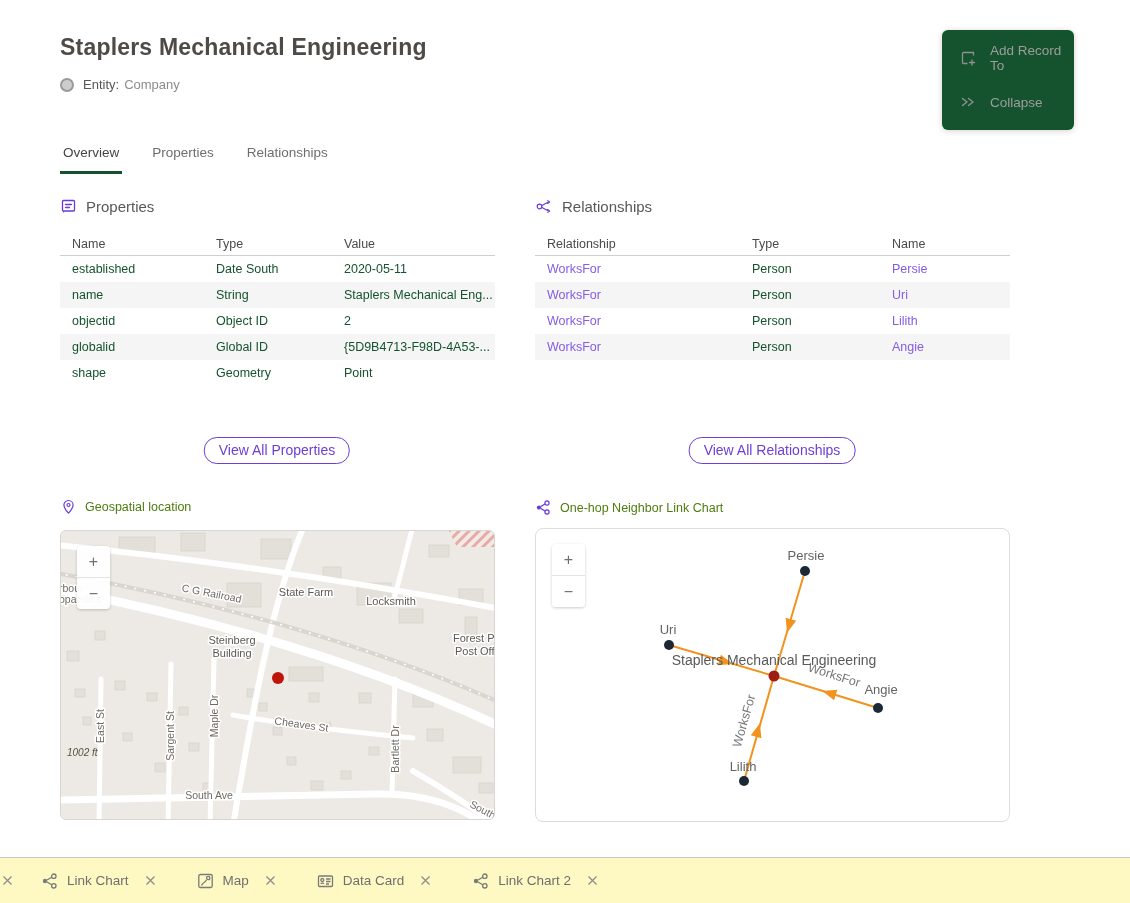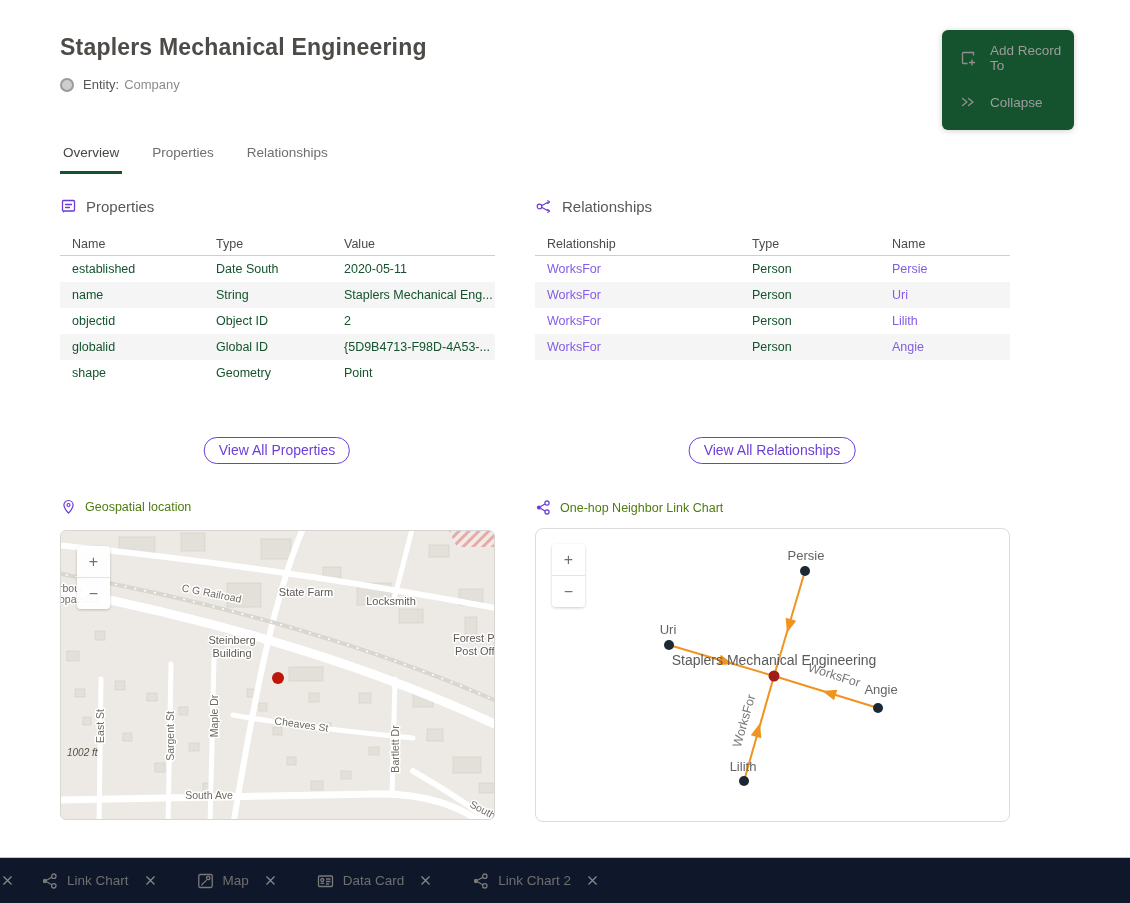--- a/index.html
+++ b/index.html
@@ -49,21 +49,21 @@
               border-radius:6px; overflow:hidden; background:#edeae5; }
   .chart-card { position:absolute; left:535px; top:528px; width:475px; height:294px; border:1px solid #dcdcdc;
                 border-radius:8px; overflow:hidden; background:#fff; }
   .zoom-ctl { position:absolute; left:16px; top:15px; width:33px; background:rgba(255,255,255,.95); border-radius:4px;
               box-shadow:0 1px 3px rgba(0,0,0,.2); overflow:hidden; z-index:5; }
   .zoom-btn { width:100%; height:31px; display:flex; align-items:center; justify-content:center; font-size:16px;
               color:#6e6e6e; cursor:pointer; background:transparent; border:none; font-family:inherit; }
   .zoom-div { height:1px; background:#e3e3e3; }
 
   
-  .bottom-bar { position:absolute; left:0; right:0; bottom:0; height:46px; background:#0f172a; border-top:1px solid #c8c8c8;
+  .bottom-bar { position:absolute; left:0; right:0; bottom:0; height:46px; background:#fef9c3; border-top:1px solid #c8c8c8;
                 display:flex; align-items:center; }
   .bb-partial { margin-left:2px; display:flex; align-items:center; cursor:pointer; }
   .bb-tabs { display:flex; align-items:center; margin-left:28px; gap:41px; }
   .bb-tab { display:flex; align-items:center; gap:9px; font-size:13.5px; color:#6f6f6f; cursor:pointer; }
   .bb-close { display:flex; align-items:center; margin-left:7px; cursor:pointer; }
 
   svg text { font-family:"Liberation Sans","DejaVu Sans",sans-serif; }
   .maplabel { fill:#6f6b63; font-size:10.5px; paint-order:stroke; stroke:#ffffff; stroke-width:3px; stroke-linejoin:round; }
   .poilabel { fill:#5d5954; font-size:11px; paint-order:stroke; stroke:#ffffff; stroke-width:3px; stroke-linejoin:round; }
   .nodelabel { fill:#646464; font-size:13px; }

